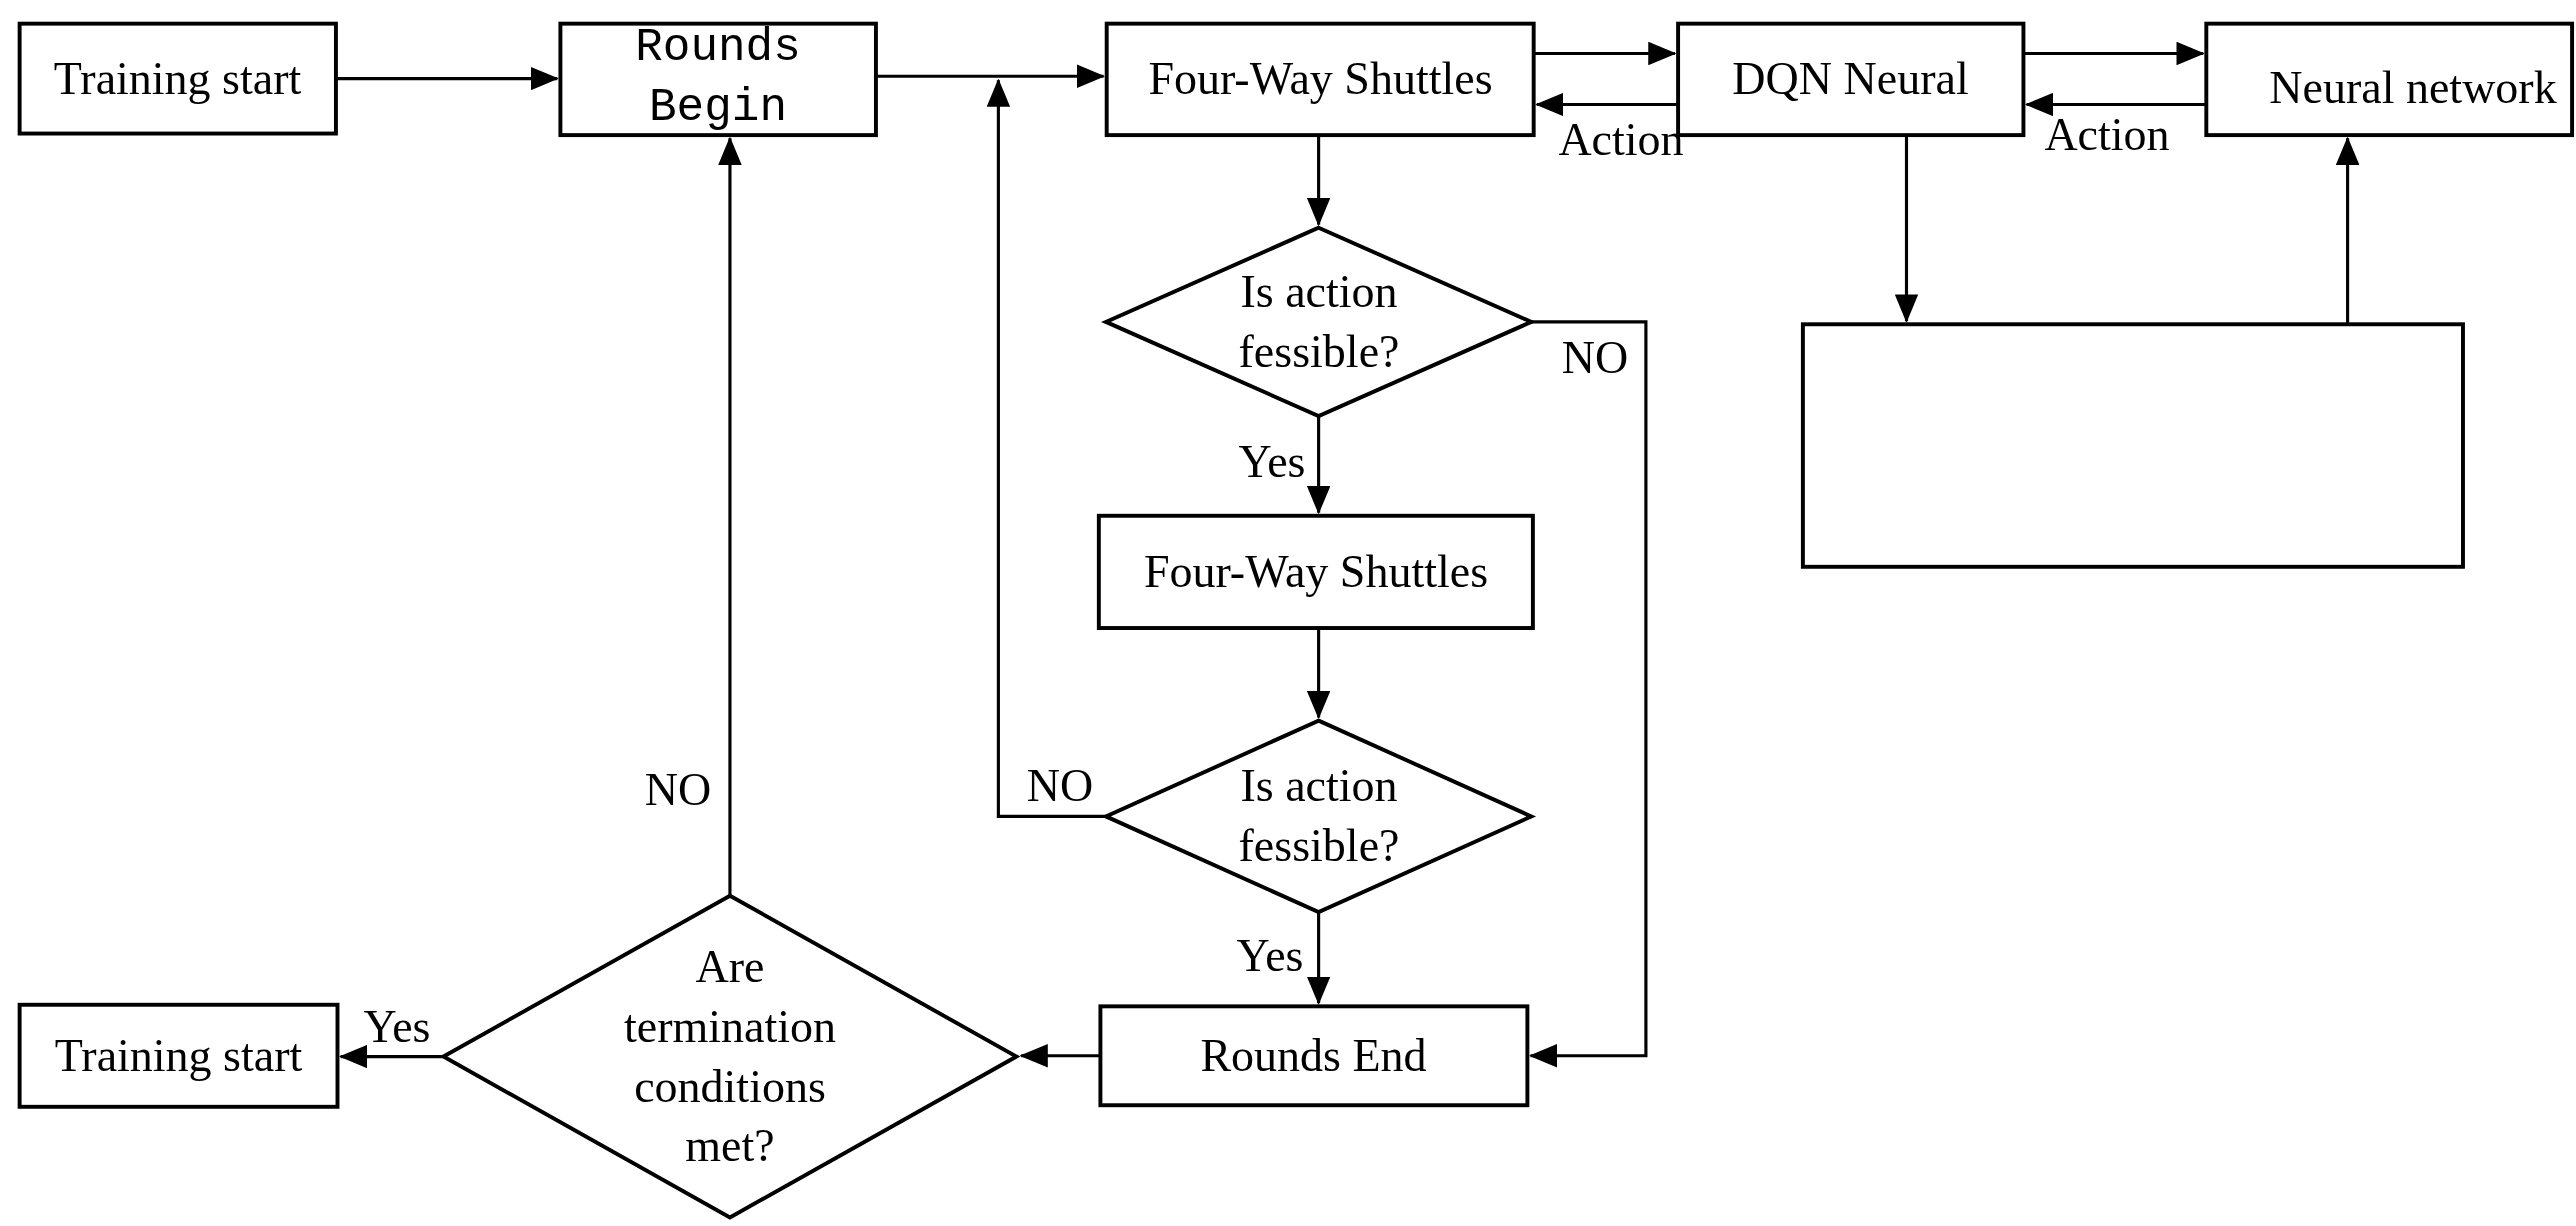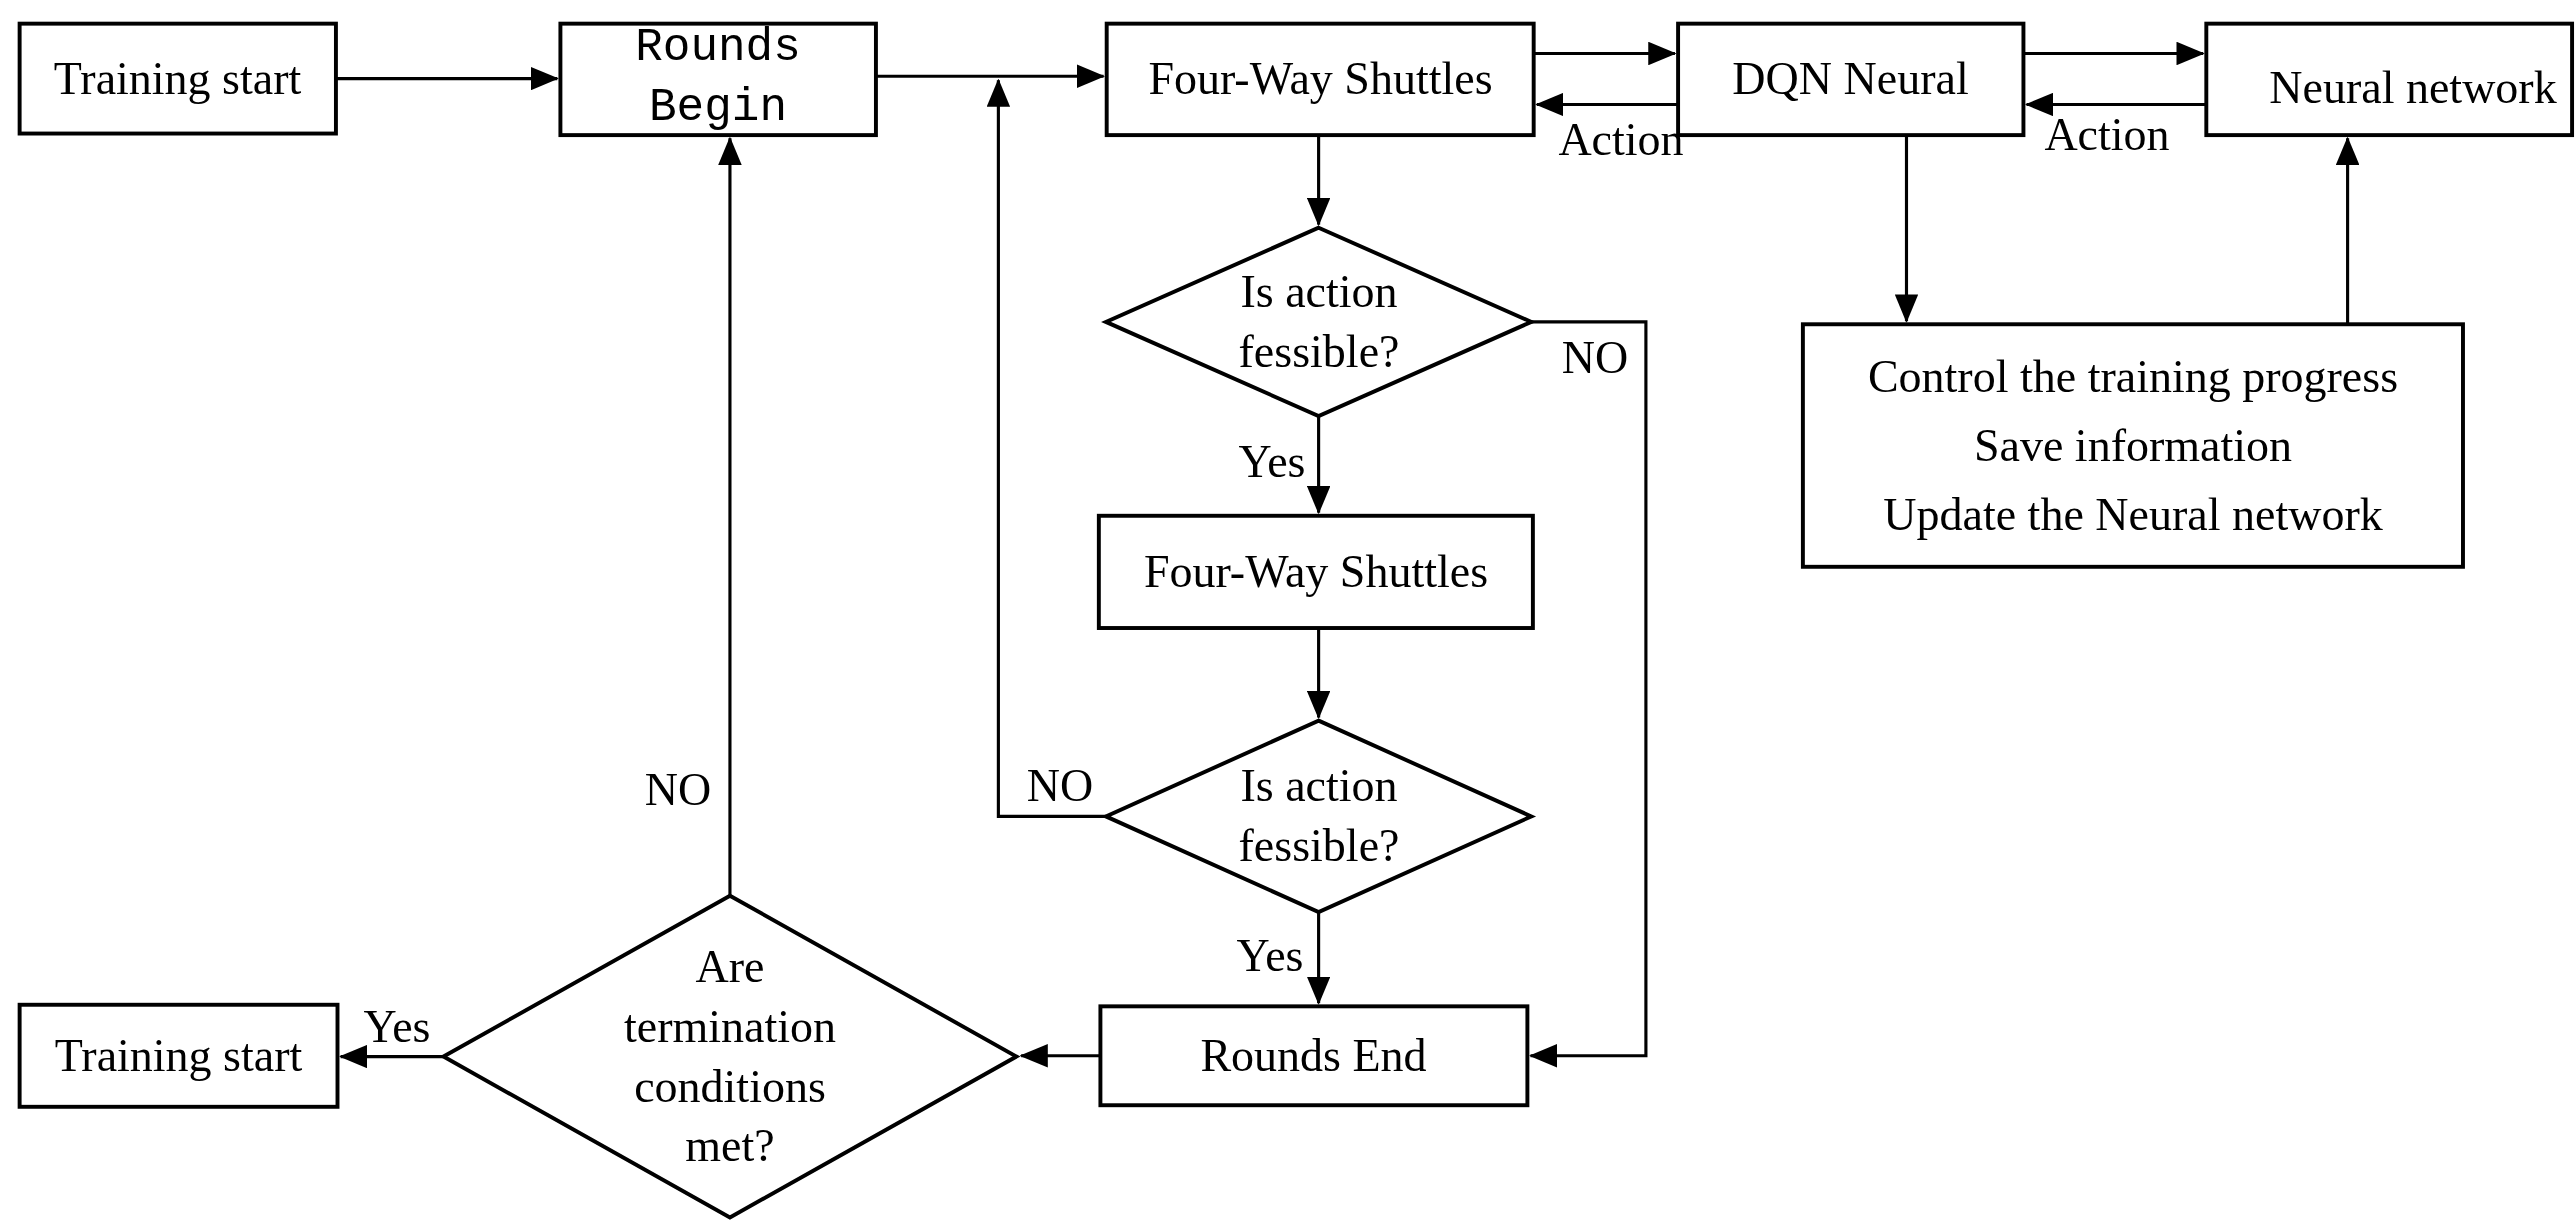--- a/index.html
+++ b/index.html
@@ -85,23 +85,20 @@
   <div class="node-label" style="left:560px; top:23.5px; width:316px; height:111px;font-family:Liberation Mono, monospace;">Rounds
 Begin</div>
   <div class="node-label" style="left:1107px; top:23.5px; width:427px; height:111px;">Four-Way Shuttles</div>
   <div class="node-label" style="left:1678px; top:23.5px; width:345px; height:111px;">DQN Neural</div>
   <div class="node-label" style="left:2206px; top:32px; width:366px; height:111px;margin-left:24px;">Neural network</div>
   <div class="node-label" style="left:1162px; top:259px; width:314px; height:126px;">Is action
 fessible?</div>
   <div class="node-label" style="left:1099px; top:516px; width:434px; height:112px;">Four-Way Shuttles</div>
   <div class="node-label" style="left:1162px; top:753px; width:314px; height:126px;">Is action
 fessible?</div>
-  <div class="node-label lh-15" style="left:1803px; top:324px; width:660px; height:243px;">Control the training progress
-Save information
-Update the Neural network</div>
   <div class="node-label" style="left:1100px; top:1006px; width:427px; height:99px;">Rounds End</div>
   <div class="node-label" style="left:573px; top:926px; width:314px; height:261px;">Are
 termination
 conditions
 met?</div>
   <div class="node-label" style="left:19.6px; top:1005px; width:318px; height:102px;">Training start</div>
 
   <div class="edge-label" style="left:1621px; top:140px;">Action</div>
   <div class="edge-label" style="left:2107px; top:135px;">Action</div>
   <div class="edge-label" style="left:1595px; top:358px;">NO</div>

